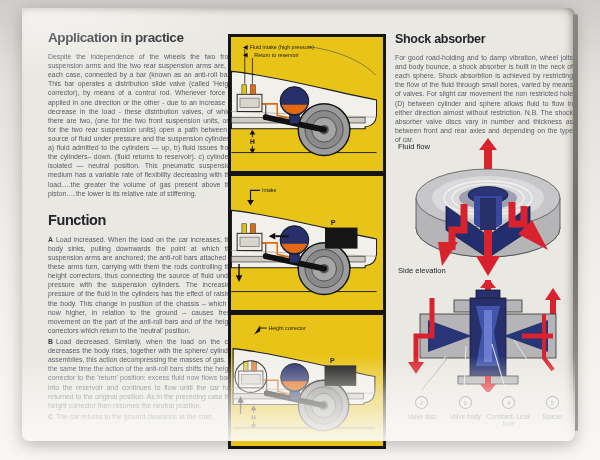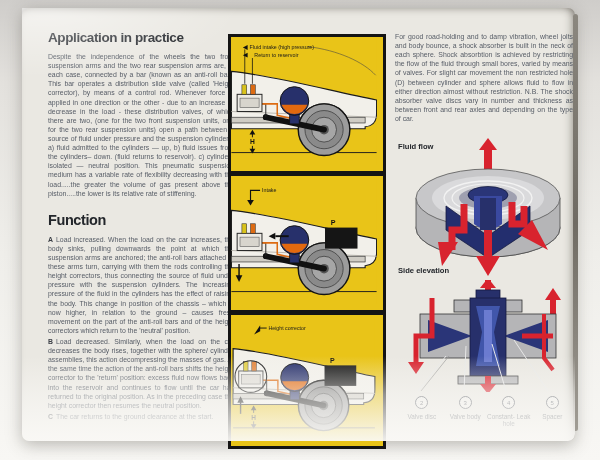--- a/index.html
+++ b/index.html
@@ -34,21 +34,21 @@
   .func-item{font-size:6.9px;line-height:1.32;color:#565c66;text-align:justify;margin:0 0 2px 0;}
   .func-item b{color:#3a3e45;padding-right:3px;}
 
   .panel{position:absolute;left:206px;width:152px;border:3px solid #141414;background:#e9c418;}
   .panel svg{display:block;}
   #panelA{top:26px;height:134px;}
   #panelB{top:165px;height:134px;}
   #panelC{top:304px;height:131px;}
 
   .col-right{position:absolute;left:373px;top:24px;width:178px;}
-  .minihead{font-size:7.6px;font-weight:bold;color:#23262b;}
+  .minihead{font-size:7.6px;font-weight:normal;color:#23262b;}
   #fluid-label{position:absolute;left:376px;top:134px;}
   #side-label{position:absolute;left:376px;top:258px;text-align:center;}
   #fluid-svg{position:absolute;left:380px;top:130px;}
   #side-svg{position:absolute;left:380px;top:272px;}
 
   .parts-row{position:absolute;left:378px;top:388px;width:174px;display:flex;justify-content:space-between;}
   .part{display:flex;flex-direction:column;align-items:center;width:44px;}
   .part .num{width:11px;height:11px;border:1px solid #5a5e66;border-radius:50%;
     font-size:6px;color:#5a5e66;display:flex;align-items:center;justify-content:center;margin-bottom:4px;background:rgba(255,255,255,.3);}
   .part .lbl{font-size:6.4px;color:#474c55;text-align:center;line-height:1.15;}
@@ -146,20 +146,21 @@
       <polygon points="4.5,94 11.5,94 8,87" fill="#111"></polygon>
       <line x1="22" y1="99" x2="22" y2="120" stroke="#111" stroke-width="1"></line>
       <polygon points="19,102 25,102 22,97" fill="#111"></polygon>
       <polygon points="19,117 25,117 22,122" fill="#111"></polygon>
       <rect x="17.5" y="105" width="9" height="9" fill="#e9c418"></rect>
       <text x="22" y="112.5" font-size="7" font-weight="bold" fill="#111" text-anchor="middle">H</text>
     </svg>
   </div>
 
   <div class="col-right">
+    <h3>Shock absorber</h3>
     <p class="body-text">For good road-holding and to damp vibration, wheel jolts and body bounce, a shock absorber is built in the neck of each sphere. Shock absorbtion is achieved by restricting the flow of the fluid through small bores, varied by means of valves. For slight car movement the non restricted hole (D) between cylinder and sphere allows fluid to flow in either direction almost without restriction. N.B. The shock absorber valve discs vary in number and thickness as between front and rear axles and depending on the type of car.</p>
   </div>
 
   <div class="minihead" id="fluid-label">Fluid flow</div>
 
   <svg id="fluid-svg" viewBox="0 0 172 146" width="172" height="146">
     <polygon points="77,12 95,12 86,0" fill="#d8232e"></polygon>
     <rect x="82" y="11" width="8" height="26" fill="#d8232e"></rect>
     <ellipse cx="86" cy="90" rx="72" ry="29" fill="#8f8f91" stroke="#4a4a4a" stroke-width="0.8"></ellipse>
     <path d="M14,60 L14,90 A72,29 0 0 0 158,90 L158,60 Z" fill="#b5b5b7" stroke="#4a4a4a" stroke-width="0.8"></path>

